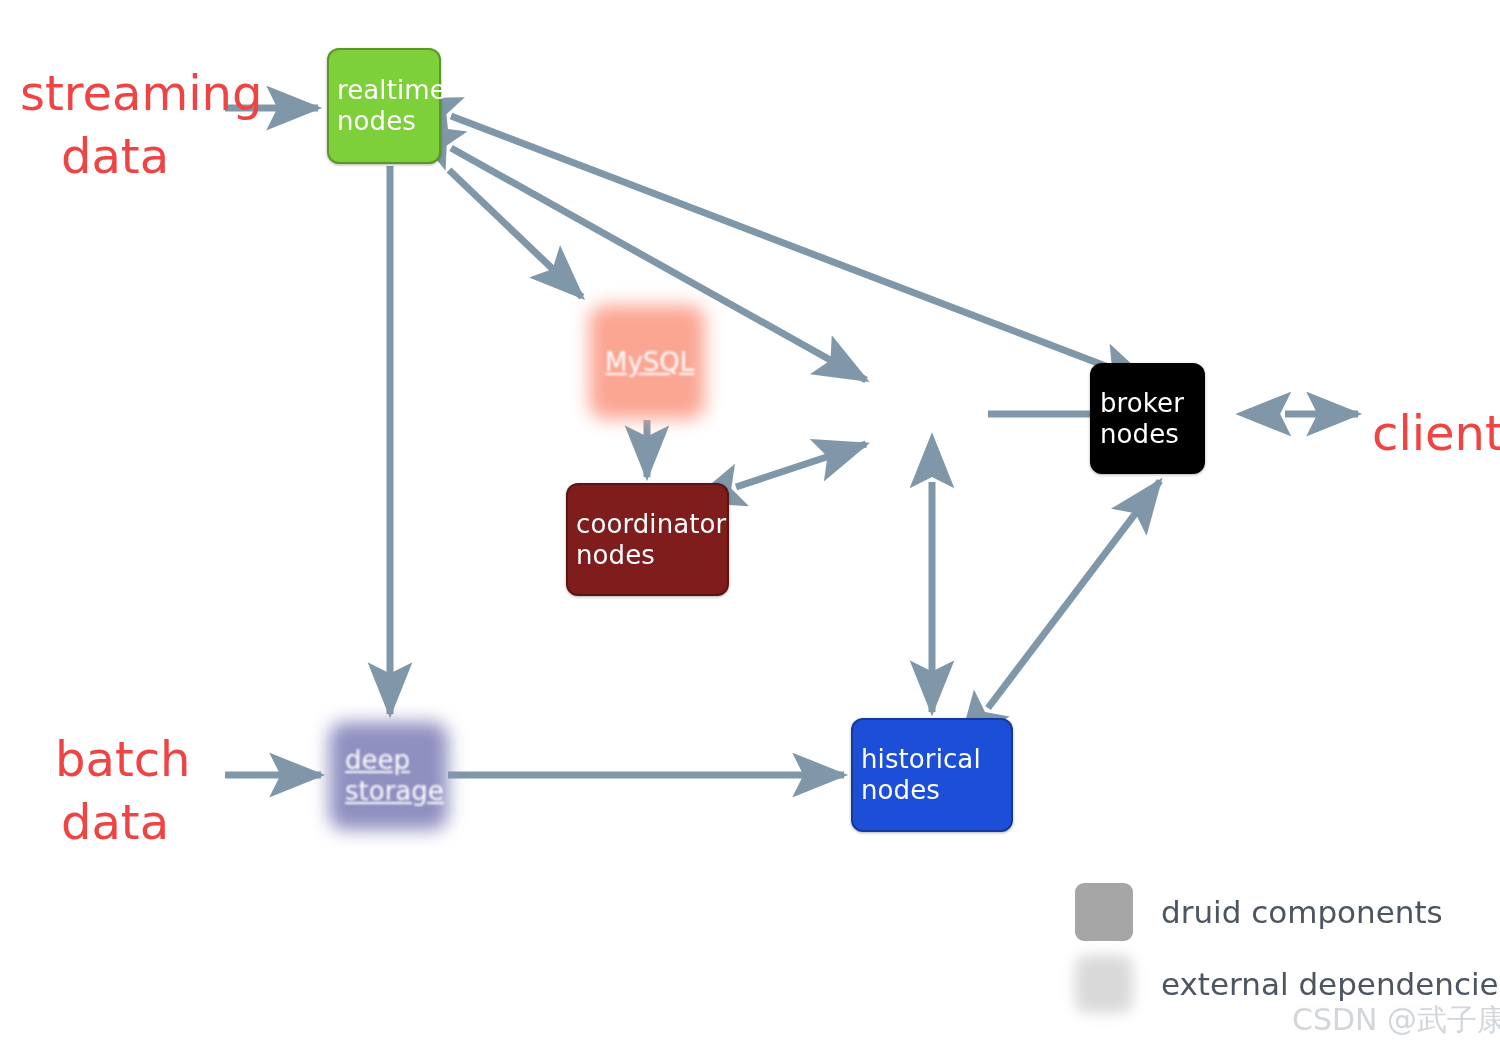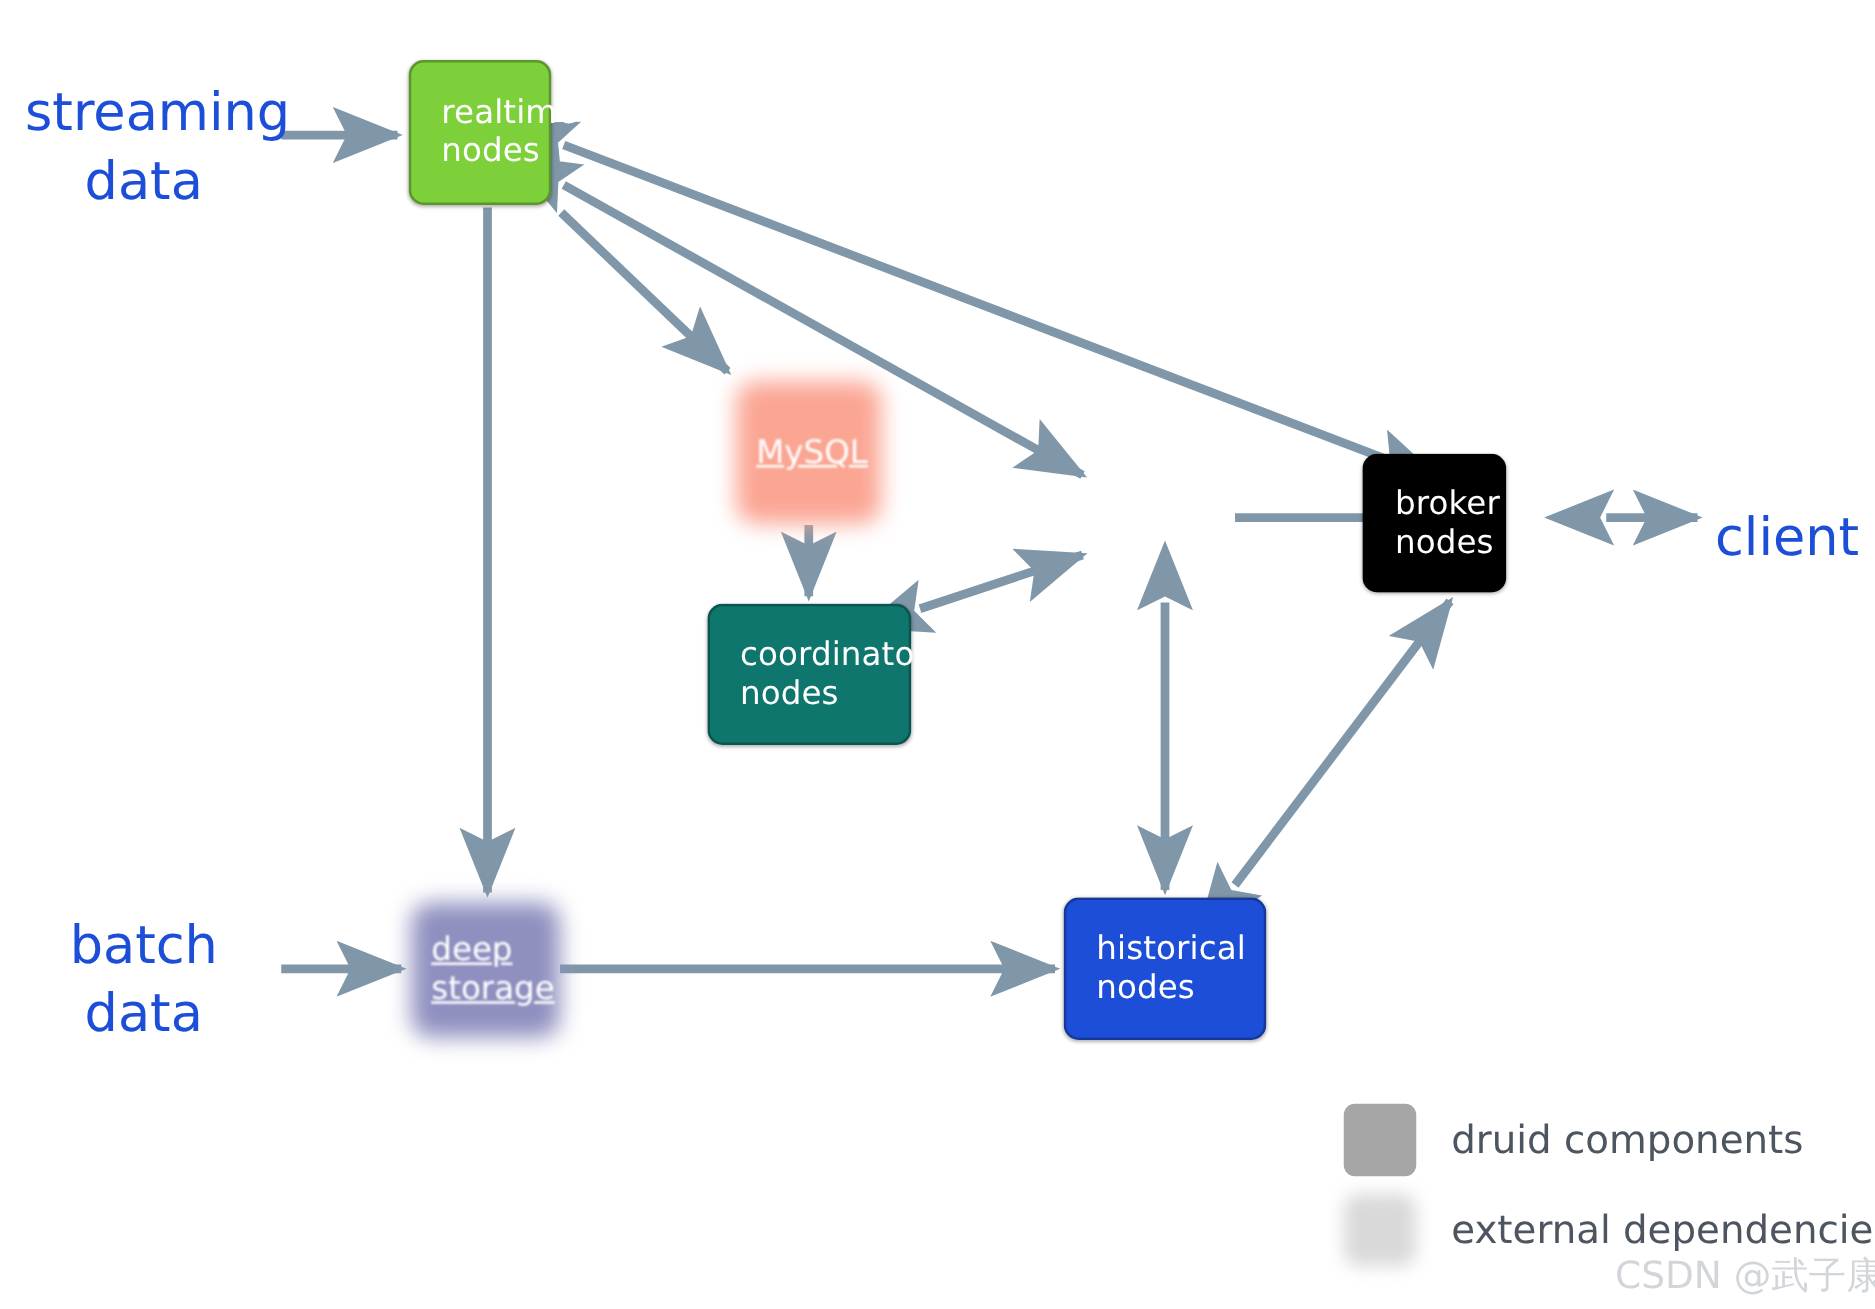--- a/index.html
+++ b/index.html
@@ -30,21 +30,21 @@
   .node {
     position: absolute;
     box-sizing: border-box;
     display: flex;
     flex-direction: column;
     justify-content: center;
     align-items: flex-start;
     color: #ffffff;
     font-size: 26px;
     line-height: 1.18;
-    padding-left: 24px;
+    padding-left: 8px;
     border-radius: 12px;
     letter-spacing: 0.1px;
   }
   .node .line { display: block; white-space: nowrap; }
   .node.druid {
     border: 2px solid rgba(0,0,0,0.28);
     box-shadow: 0 1px 3px rgba(0,0,0,0.30);
   }
   
   .ext-bg {
@@ -71,22 +71,22 @@
     color: #ffffff;
     font-size: 26px;
     line-height: 1.18;
     filter: blur(0.9px);
   }
   .ext-wrap .ext-text .line { display: block; white-space: nowrap; text-decoration: underline; }
 
   
   .plain-label {
     position: absolute;
-    color: #1d4ed8;
-    font-size: 42px;
+    color: #ef4444;
+    font-size: 48px;
     line-height: 1.32;
     text-align: center;
     white-space: nowrap;
   }
   .plain-label .line { display: block; }
 
   
   #legend {
     position: absolute;
     left: 1075px;
@@ -193,21 +193,21 @@
       <span class="line">deep</span>
       <span class="line">storage</span>
     </div>
   </div>
 
   <div class="node druid" style="left:327px; top:48px; width:114px; height:116px; background:#7ed03a;">
     <span class="line">realtime</span>
     <span class="line">nodes</span>
   </div>
 
-  <div class="node druid" style="left:566px; top:483px; width:163px; height:113px; background:#0f766e;">
+  <div class="node druid" style="left:566px; top:483px; width:163px; height:113px; background:#7f1d1d;">
     <span class="line">coordinator</span>
     <span class="line">nodes</span>
   </div>
 
   <div class="node druid" style="left:1090px; top:363px; width:115px; height:111px; background:#000000;">
     <span class="line">broker</span>
     <span class="line">nodes</span>
   </div>
 
   <div class="node druid" style="left:851px; top:718px; width:162px; height:114px; background:#1d4ed8;">

